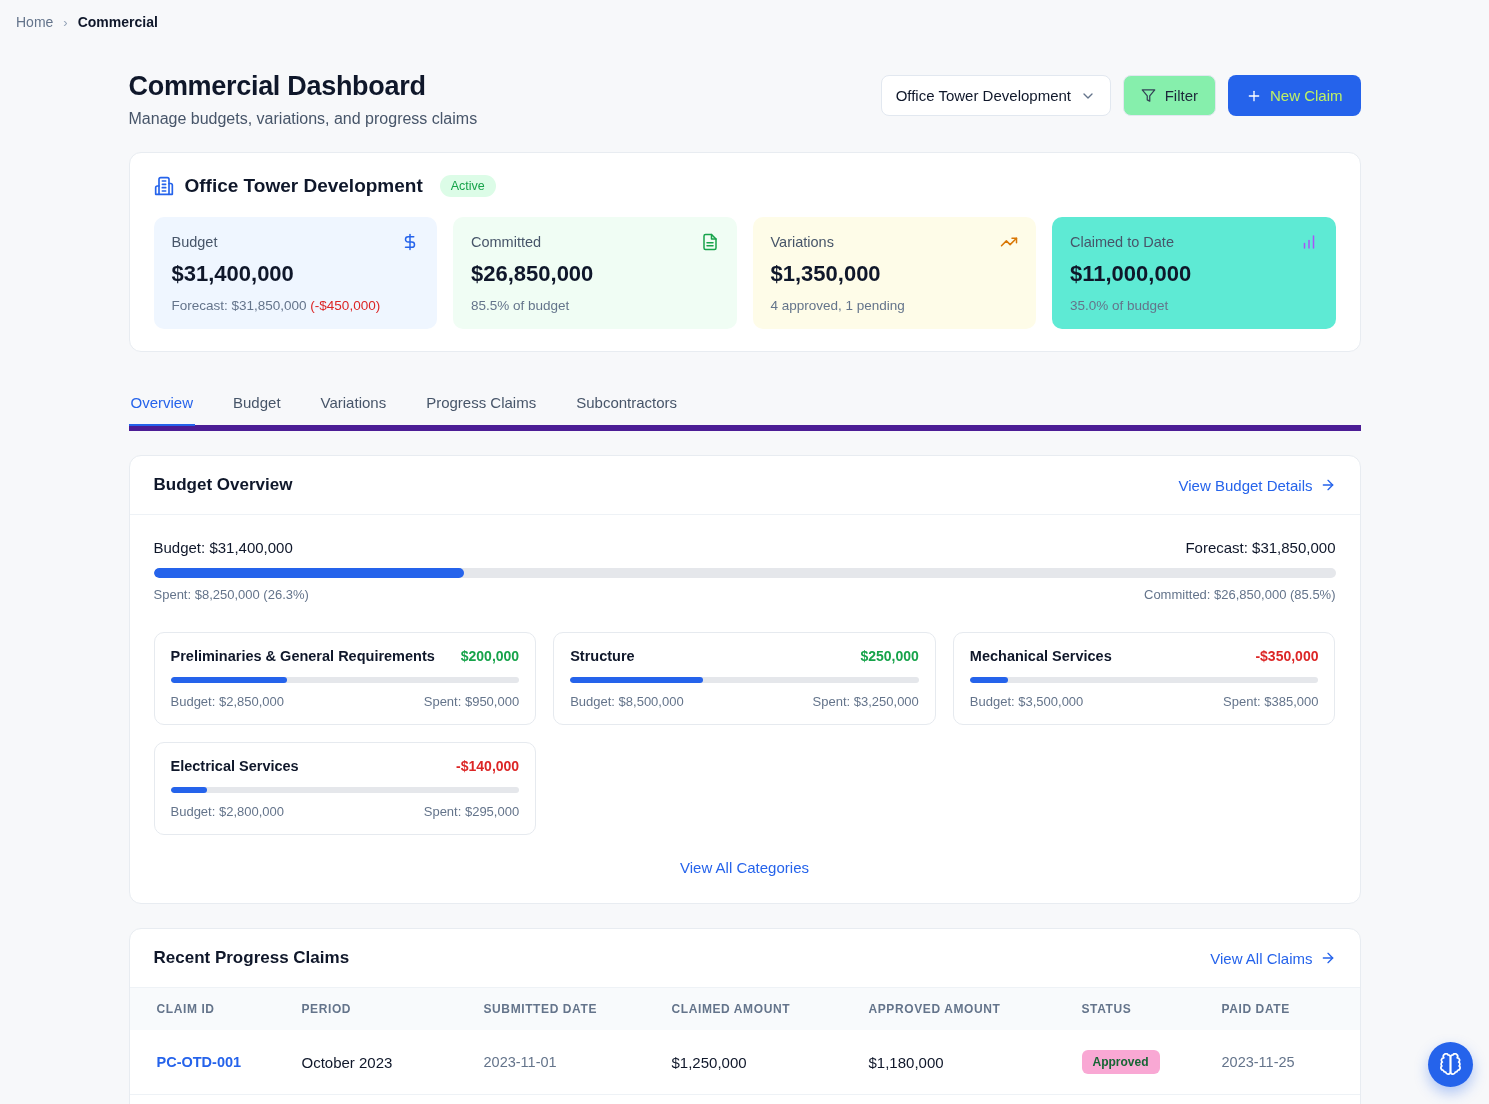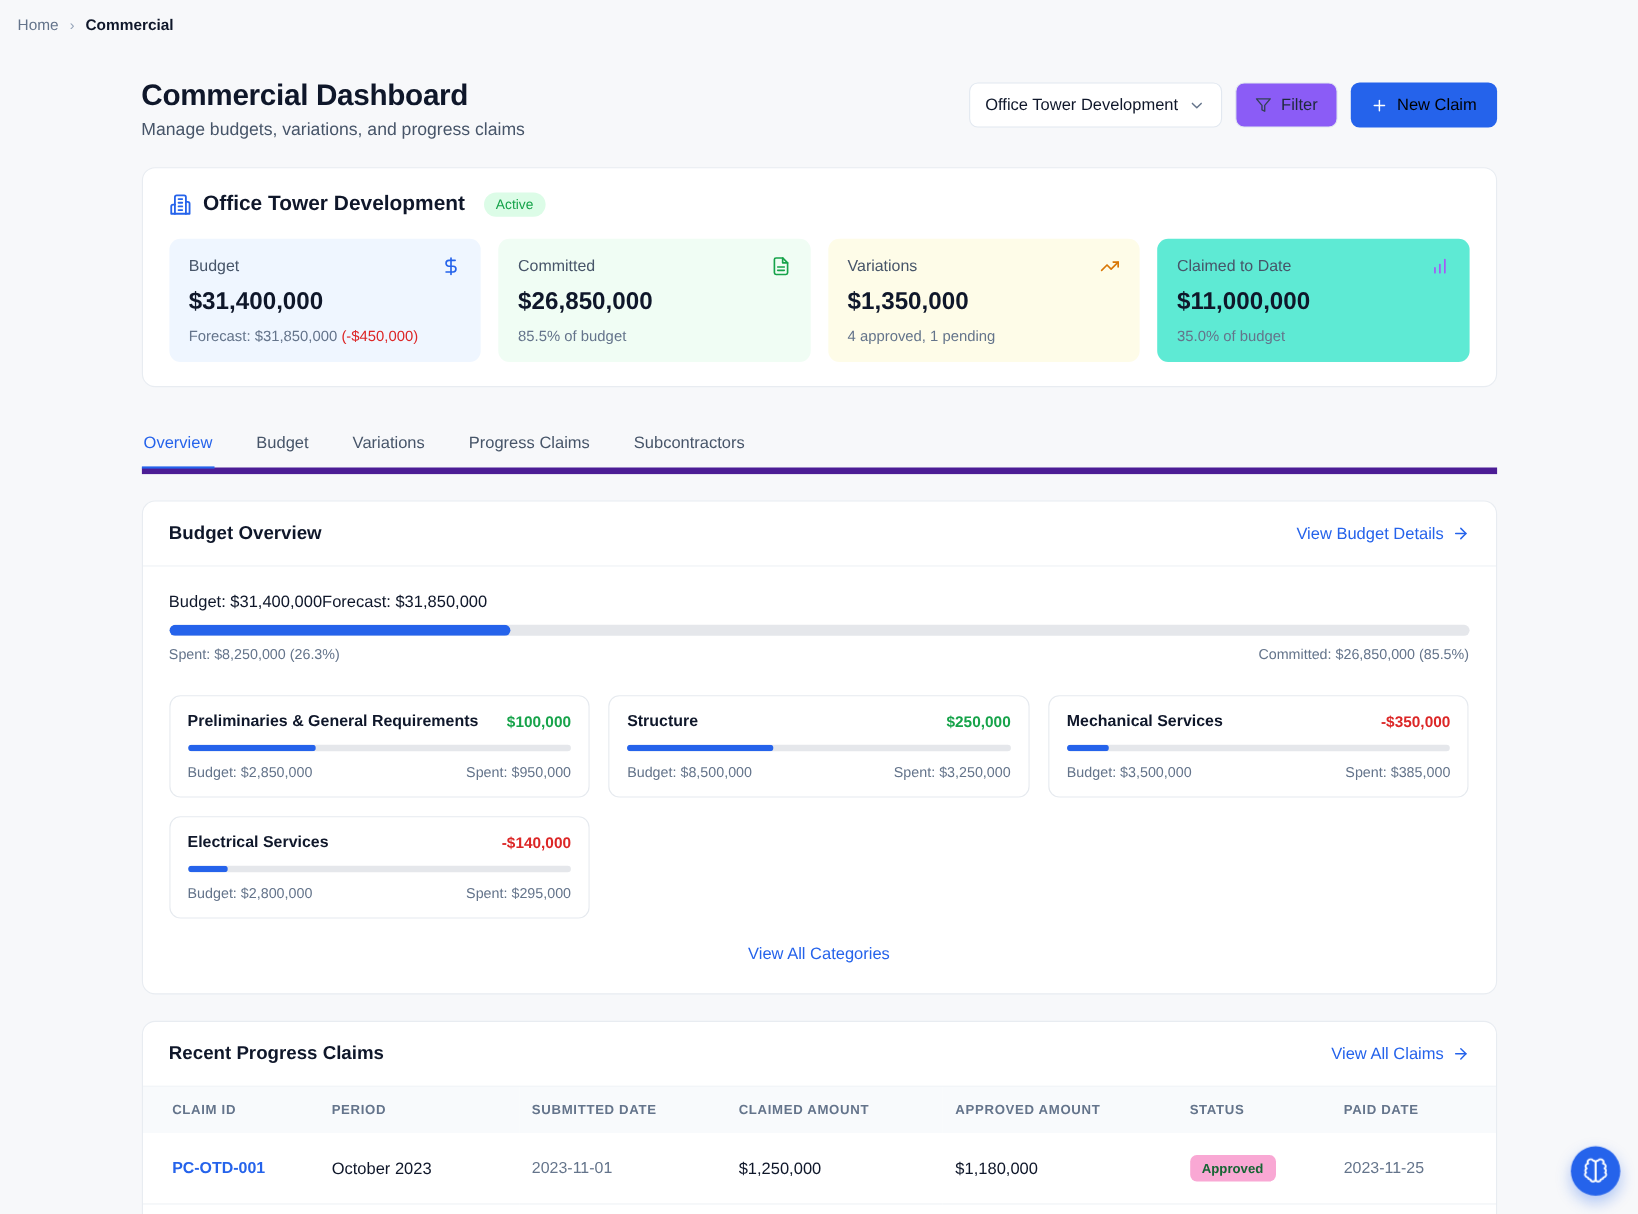--- a/index.html
+++ b/index.html
@@ -23,25 +23,25 @@
   .page-header { display:flex; justify-content:space-between; align-items:flex-start; margin-top:27px; }
   .page-title { font-size:27px; font-weight:700; letter-spacing:-0.3px; color:#0f172a; }
   .page-subtitle { margin-top:8px; font-size:16px; color:#475569; }
   .controls { display:flex; gap:12px; align-items:center; margin-top:4px; }
   .select {
     display:flex; align-items:center; justify-content:space-between; min-width:230px;
     background:#fff; border:1px solid #e2e8f0; border-radius:8px; height:41px; padding:0 14px;
     font-size:15px; color:#0f172a; cursor:pointer; font-family:inherit;
   }
   .btn-outline {
-    display:flex; gap:9px; align-items:center; background:#8b5cf6; border:1px solid #e2e8f0;
+    display:flex; gap:9px; align-items:center; background:#86efac; border:1px solid #e2e8f0;
     border-radius:8px; height:41px; padding:0 17px; font-size:15px; color:#1e293b; cursor:pointer; font-family:inherit;
   }
   .btn-primary {
-    display:flex; gap:8px; align-items:center; background:#2563eb; color:#000000; border:none;
+    display:flex; gap:8px; align-items:center; background:#2563eb; color:#bef264; border:none;
     border-radius:8px; height:41px; padding:0 18px; font-size:15px; cursor:pointer; font-family:inherit;
   }
 
   
   .card { background:#fff; border:1px solid #e8ecf1; border-radius:12px; }
   .project-card { margin-top:24px; padding:22px 24px; }
   .project-title-row { display:flex; align-items:center; gap:11px; }
   .project-name { font-size:19px; font-weight:700; }
   .badge-active { background:#dcfce7; color:#16a34a; font-size:12.5px; font-weight:500; padding:4px 11px; border-radius:999px; margin-left:6px; }
 
@@ -62,21 +62,21 @@
   .tab { padding:10px 2px 13px; font-size:15px; color:#475569; cursor:pointer; }
   .tab.active { color:#2563eb; font-weight:500; border-bottom:2px solid #2563eb; margin-bottom:-1px; }
 
   .section-card { margin-top:24px; overflow:hidden; }
   .card-header { display:flex; justify-content:space-between; align-items:center; padding:19px 24px; border-bottom:1px solid #eef2f6; }
   .card-header .hdr-title { font-size:17px; font-weight:700; }
   .link { color:#2563eb; font-size:15px; display:inline-flex; align-items:center; gap:7px; cursor:pointer; text-decoration:none; }
 
   
   .bo-body { padding:24px; }
-  .row-labels { display:flex; justify-content:flex-start; font-size:15px; color:#0f172a; }
+  .row-labels { display:flex; justify-content:space-between; font-size:15px; color:#0f172a; }
   .progress { background:#e5e7eb; border-radius:999px; overflow:hidden; }
   .progress.main { height:10px; margin-top:12px; }
   .progress .fill { background:#2563eb; height:100%; border-radius:999px; }
   .row-sublabels { display:flex; justify-content:space-between; font-size:13px; color:#64748b; margin-top:9px; }
 
   .cat-grid { display:grid; grid-template-columns:repeat(3,1fr); gap:17px; margin-top:30px; }
   .cat-card { border:1px solid #e6eaef; border-radius:10px; padding:15px 16px; background:#fff; }
   .cat-top { display:flex; justify-content:space-between; align-items:flex-start; gap:8px; }
   .cat-name { font-weight:700; font-size:14.5px; color:#0f172a; }
   .cat-var { font-weight:600; font-size:14px; white-space:nowrap; }
@@ -277,21 +277,21 @@
       <div class="row-sublabels">
         <span>Spent: $8,250,000 (26.3%)</span>
         <span>Committed: $26,850,000 (85.5%)</span>
       </div>
 
       <div class="cat-grid">
 
         <div class="cat-card">
           <div class="cat-top">
             <span class="cat-name">Preliminaries &amp; General Requirements</span>
-            <span class="cat-var pos">$100,000</span>
+            <span class="cat-var pos">$200,000</span>
           </div>
           <div class="progress small">
               <div class="fill" style="width: 33.3%;"></div>
             </div>
           <div class="cat-bottom">
             <span>Budget: $2,850,000</span>
             <span>Spent: $950,000</span>
           </div>
         </div>
 

